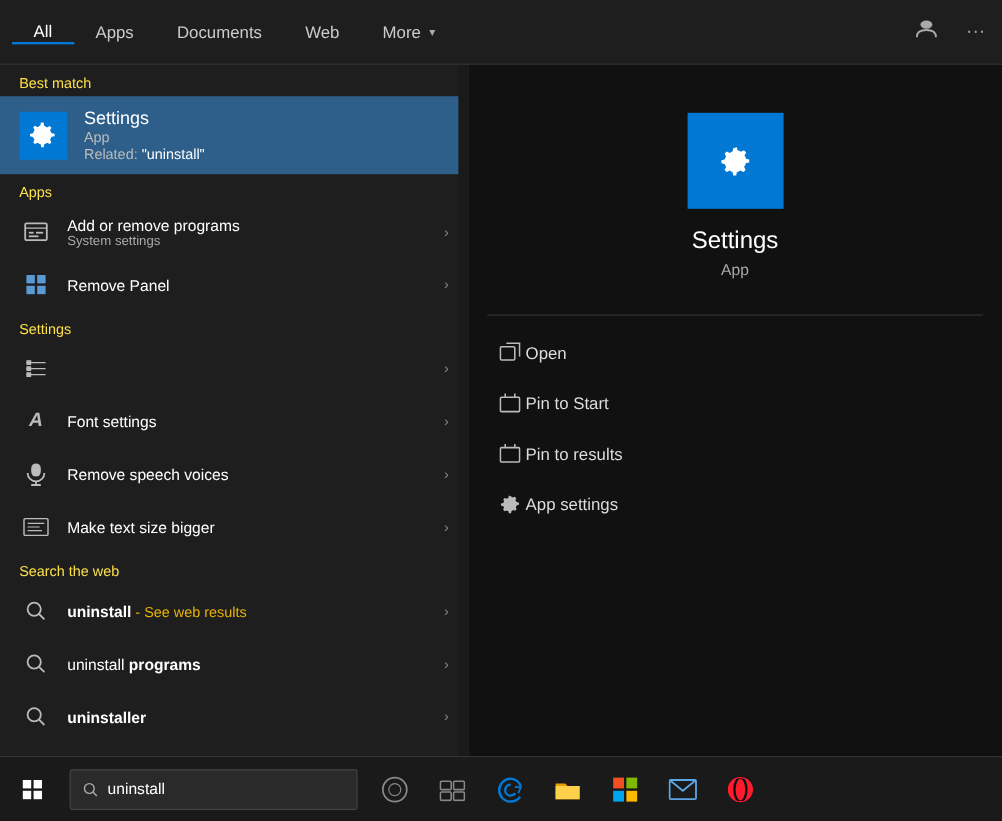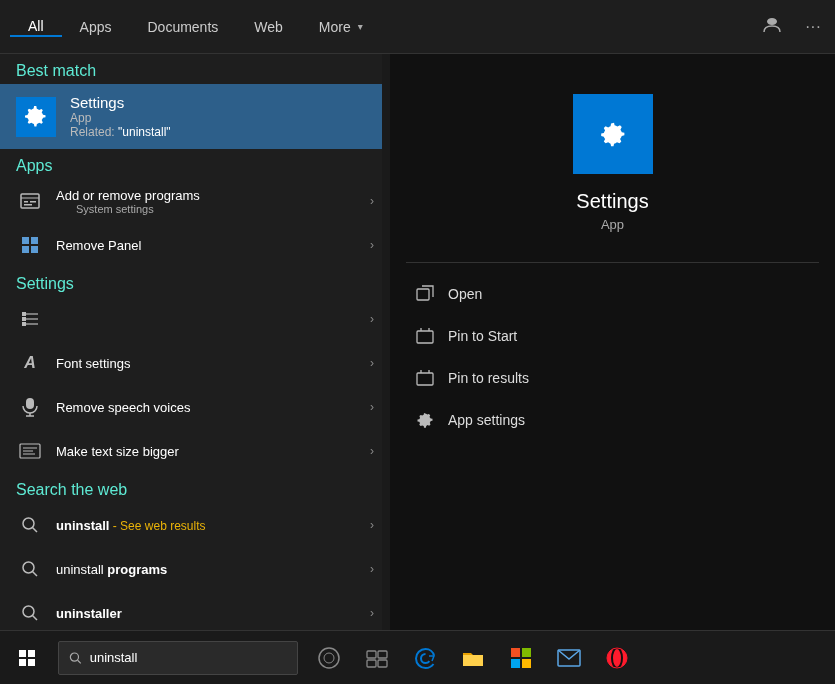--- a/index.html
+++ b/index.html
@@ -91,22 +91,22 @@
     .scroll-bar-track {
       position: absolute;
       right: 0;
       top: 0;
       bottom: 0;
       width: 8px;
       background: #1a1a1a;
     }
 
     .section-label {
-      color: #5eead4;
-      font-size: 16px;
+      color: #fde047;
+      font-size: 12px;
       padding: 8px 16px 4px 16px;
     }
 
     
     .best-match-item {
       background: #2d5f8a;
       display: flex;
       align-items: center;
       padding: 10px 16px;
       cursor: pointer;
@@ -141,21 +141,21 @@
       height: 28px;
       display: flex;
       align-items: center;
       justify-content: center;
       flex-shrink: 0;
       color: #bbb;
       font-size: 16px;
     }
     .list-item-text { display: flex; flex-direction: column; flex: 1; }
     .list-item-title { color: #fff; font-size: 13px; }
-    .list-item-sub { color: #aaa; font-size: 11px; margin-left: 20px; }
+    .list-item-sub { color: #aaa; font-size: 11px; }
     .list-item-arrow {
       color: #888;
       font-size: 12px;
       margin-left: auto;
     }
 
     
     .right-panel {
       flex: 1;
       background: #111;
@@ -190,21 +190,21 @@
       margin: 10px 16px;
     }
 
     .action-list {
       width: 100%;
       padding: 0 8px;
     }
     .action-item {
       display: flex;
       align-items: center;
-      gap: 12px;
+      gap: 2px;
       padding: 10px 16px;
       cursor: pointer;
       color: #ddd;
       font-size: 14px;
     }
     .action-icon {
       width: 22px;
       height: 22px;
       display: flex;
       align-items: center;

